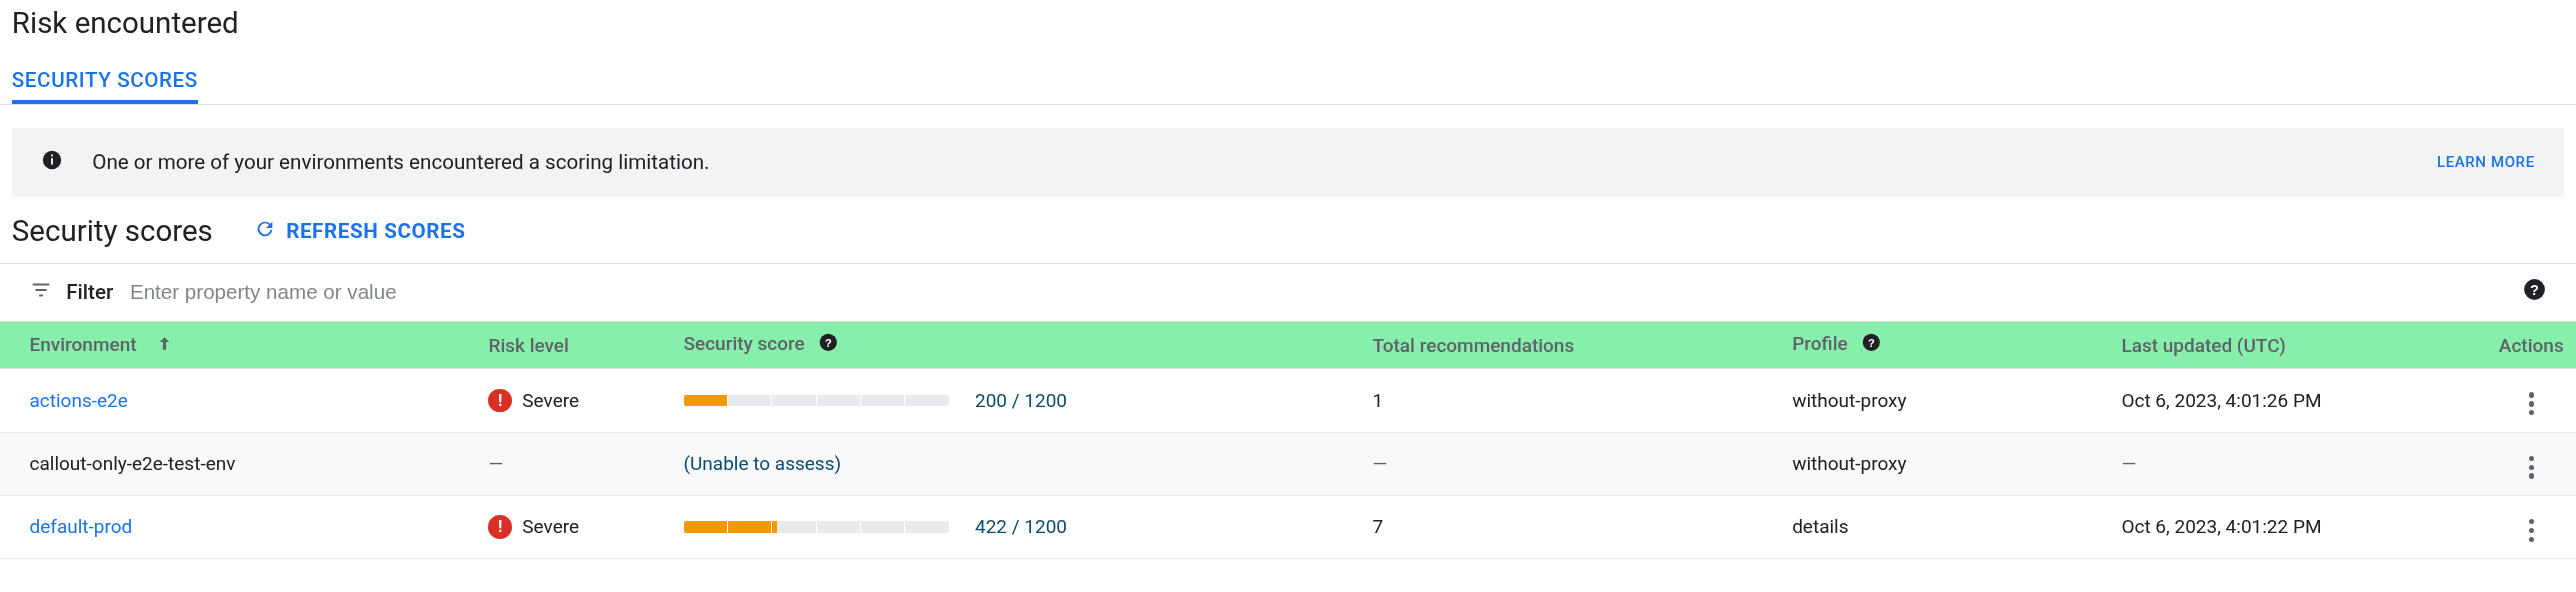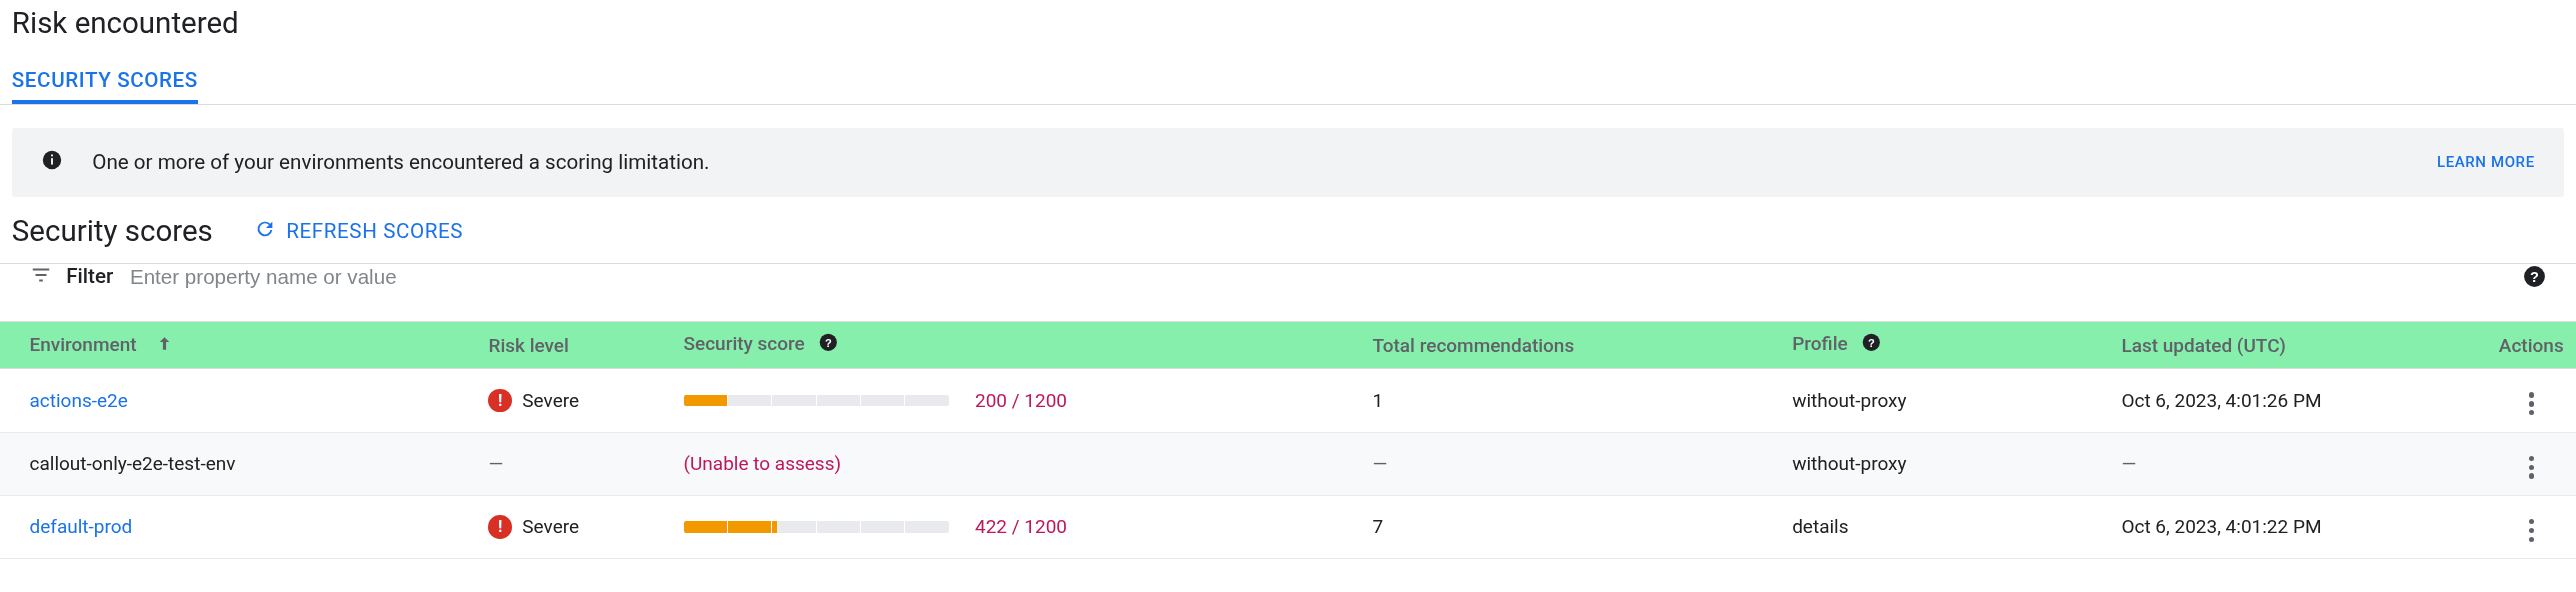--- a/index.html
+++ b/index.html
@@ -90,32 +90,32 @@
   }
   .section-title {
     font-size: 29.5px;
     font-weight: 400;
   }
   .refresh-btn {
     display: inline-flex;
     align-items: center;
     gap: 10.3px;
     color: #1a73e8;
-    font-weight: 400;
+    font-weight: 700;
     letter-spacing: 0.6px;
     cursor: pointer;
     font-size: 20.6px;
     justify-content: flex-end;
   }
   .refresh-btn svg { fill: #1a73e8; }
 
   
   .filter-row {
     display: flex;
-    align-items: flex-start;
+    align-items: center;
     border-top: 0.7px solid #dadce0;
     border-bottom: 0.7px solid #dadce0;
     padding: 0 29.5px;
     height: 59px;
     gap: 14.7px;
   }
   .filter-label { font-weight: 500; font-size: 20.6px; }
   .filter-input {
     flex: 1;
     border: none;
@@ -189,21 +189,21 @@
   .progress .segs {
     position: absolute; inset: 0;
     display: flex;
   }
   .progress .seg { flex: 1; border-right: 1.5px solid #fff; }
   .progress .seg:last-child { border-right: none; }
   .progress .fill {
     position: absolute; top: 0; bottom: 0; left: 0;
     background: #f29900;
   }
-  .score-text { color: #be185d; font-size: 19px; }
+  .score-text { color: #0c4a6e; font-size: 19px; }
 
   .em-dash { color: #5f6368; }
 
   .kebab {
     display: inline-flex;
     flex-direction: column;
     gap: 3.7px;
     cursor: pointer;
     padding: 5.9px;
   }

